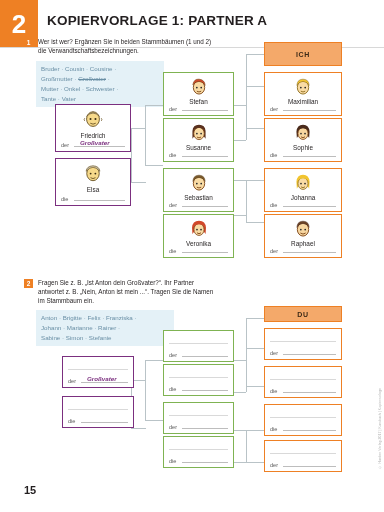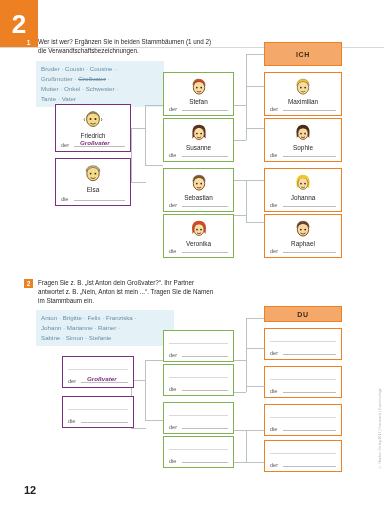--- a/index.html
+++ b/index.html
@@ -96,20 +96,21 @@
   }
 </style>
 </head>
 <body>
 
 <div class="page">
 
   <div class="chapter-tab">
     <span>2</span>
   </div>
+  <div class="page-title">KOPIERVORLAGE 1: PARTNER A</div>
   <div class="rule"></div>
 
   <div class="ex-num" style="left:24px;top:38px;">
     <span>1</span>
   </div>
   <div class="instr" style="left:38px;top:37px;">Wer ist wer? Ergänzen Sie in beiden Stammbäumen (1 und 2) die Verwandtschaftsbezeichnungen.</div>
 
   <div class="wordbank" style="left:36px;top:61px;">
     <div>Bruder · Cousin · Cousine ·</div>
     <div><span>Großmutter · </span><span class="strike">Großvater</span><span> ·</span></div>
@@ -361,16 +362,16 @@
     <div class="blank2" style="left:5px;right:5px;top:12px;"></div>
     <div class="artline">die</div>
     <div class="blank" style="left:18px;right:5px;"></div>
   </div>
   <div class="node orange" style="left:264px;top:440px;width:78px;height:32px;">
     <div class="blank2" style="left:5px;right:5px;top:12px;"></div>
     <div class="artline">der</div>
     <div class="blank" style="left:18px;right:5px;"></div>
   </div>
 
-  <div class="pagenum">12</div>
+  <div class="pagenum">15</div>
   <div class="sidecopy">© Hueber Verlag 2017 | Kursbuch | Kopiervorlage</div>
 
 </div>
 
 </body></html>

